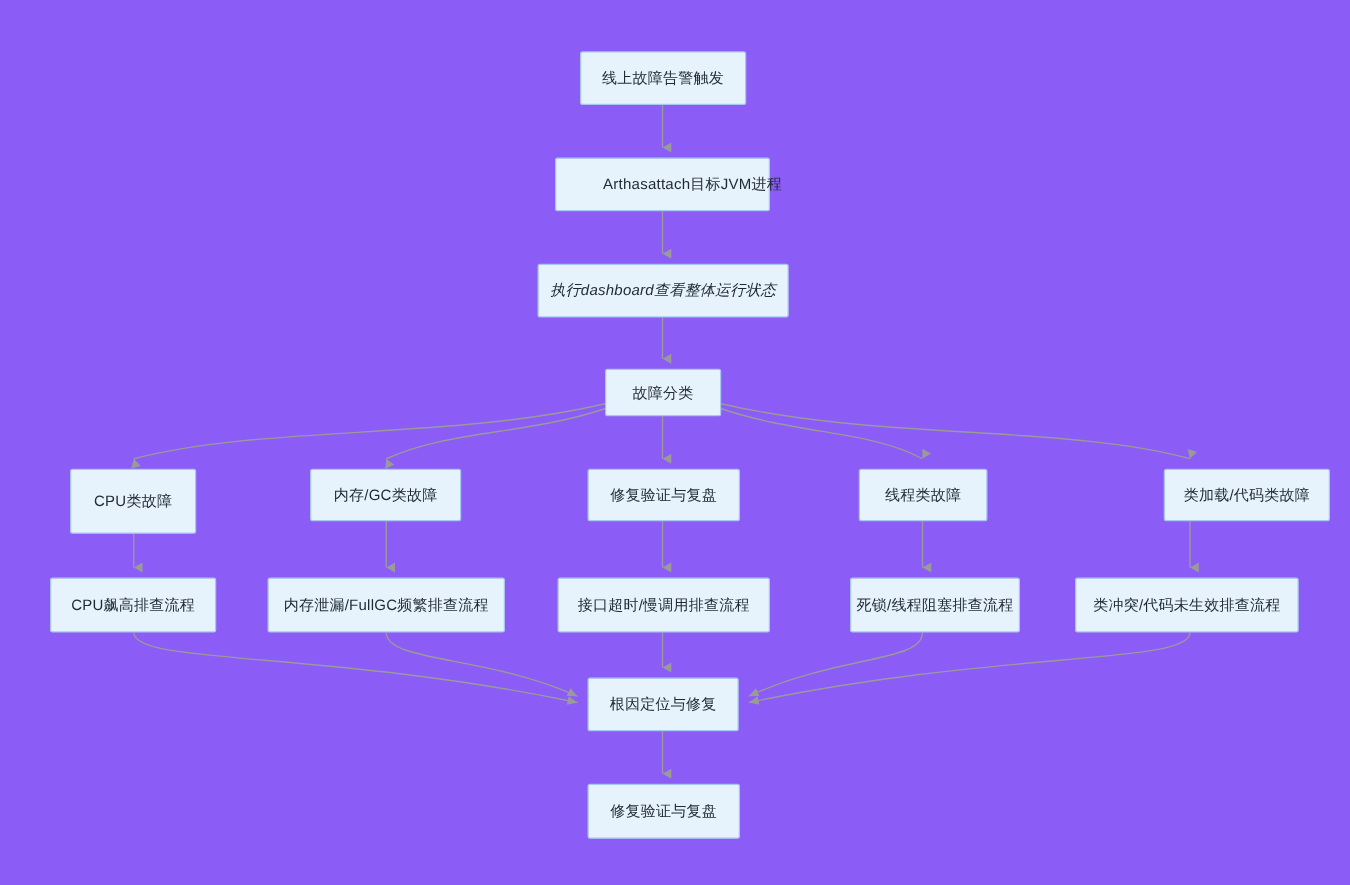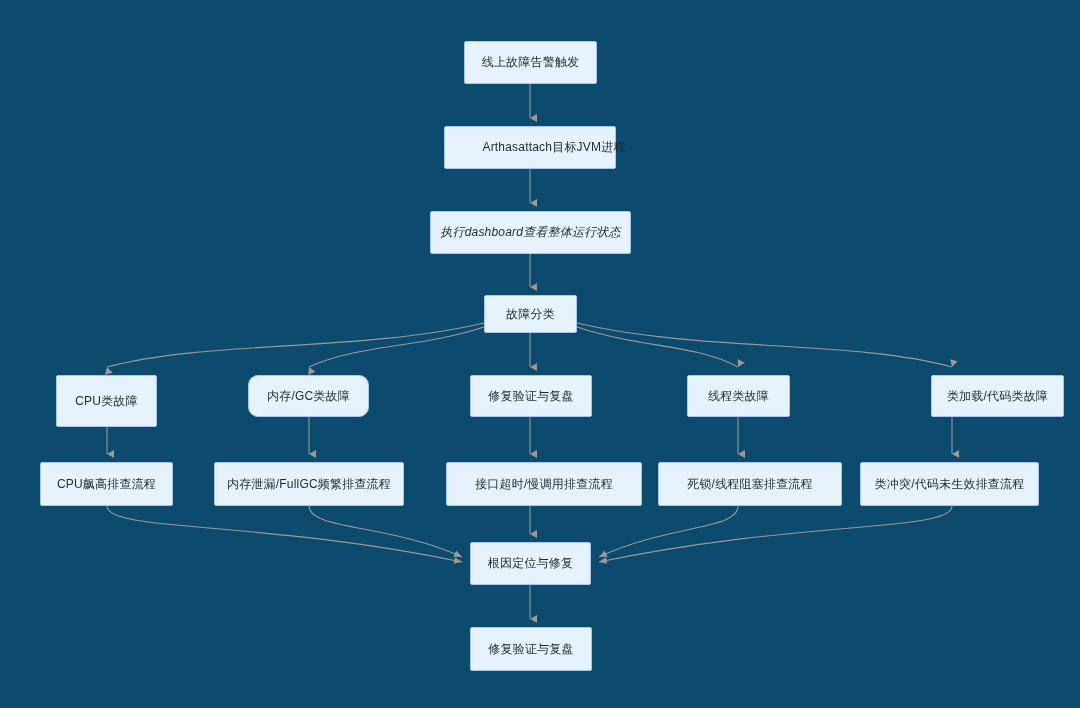--- a/index.html
+++ b/index.html
@@ -40,21 +40,21 @@
     font-size: 12px;
     line-height: 1.2;
     letter-spacing: 0.2px;
     white-space: nowrap;
     z-index: 2;
   }
 </style>
 </head>
 <body>
 
-<div id="flowchart" style="background: #0c4a6e;">
+<div id="flowchart" style="background: #8b5cf6;">
 
   <svg id="edge-layer" viewBox="0 0 1080 708" width="1080" height="708" xmlns="http://www.w3.org/2000/svg">
     <defs>
       <marker id="arrow-down" markerWidth="10" markerHeight="10" refX="5" refY="8" orient="auto" markerUnits="userSpaceOnUse">
         <path d="M1,1 L9,1 L5,8 Z" fill="#9a9a9a"></path>
       </marker>
       <marker id="arrow-auto" markerWidth="9" markerHeight="9" refX="8" refY="4.5" orient="auto" markerUnits="userSpaceOnUse">
         <path d="M0,1 L8,4.5 L0,8 Z" fill="#9a9a9a"></path>
       </marker>
     </defs>
@@ -86,27 +86,27 @@
       <path d="M530,585 L530,619" marker-end="url(#arrow-down)"></path>
     </g>
   </svg>
 
   <div class="node" style="left: 464px; top: 41px; width: 133px; height: 43px; background: rgb(231, 243, 252); border-color: rgb(168, 199, 240); color: rgb(31, 40, 51);">线上故障告警触发</div>
   <div class="node" style="left: 444px; top: 126px; width: 172px; height: 43px; background: rgb(231, 243, 252); border-color: rgb(168, 199, 240); color: rgb(31, 40, 51); padding-left: 48px;">Arthasattach目标JVM进程</div>
   <div class="node" style="left: 430px; top: 211px; width: 201px; height: 43px; background: rgb(231, 243, 252); border-color: rgb(168, 199, 240); color: rgb(31, 40, 51); font-style: italic;">执行dashboard查看整体运行状态</div>
   <div class="node" style="left: 484px; top: 295px; width: 93px; height: 38px; background: rgb(231, 243, 252); border-color: rgb(168, 199, 240); color: rgb(31, 40, 51);">故障分类</div>
 
   <div class="node" style="left: 56px; top: 375px; width: 101px; height: 52px; background: rgb(231, 243, 252); border-color: rgb(168, 199, 240); color: rgb(31, 40, 51);">CPU类故障</div>
-  <div class="node" style="left: 248px; top: 375px; width: 121px; height: 42px; background: rgb(231, 243, 252); border-color: rgb(168, 199, 240); color: rgb(31, 40, 51); border-radius: 10px;">内存/GC类故障</div>
+  <div class="node" style="left: 248px; top: 375px; width: 121px; height: 42px; background: rgb(231, 243, 252); border-color: rgb(168, 199, 240); color: rgb(31, 40, 51);">内存/GC类故障</div>
   <div class="node" style="left: 470px; top: 375px; width: 122px; height: 42px; background: rgb(231, 243, 252); border-color: rgb(168, 199, 240); color: rgb(31, 40, 51);">修复验证与复盘</div>
   <div class="node" style="left: 687px; top: 375px; width: 103px; height: 42px; background: rgb(231, 243, 252); border-color: rgb(168, 199, 240); color: rgb(31, 40, 51);">线程类故障</div>
   <div class="node" style="left: 886px; top: 375px; width: 133px; height: 42px; background: rgb(231, 243, 252); border-color: rgb(168, 199, 240); color: rgb(31, 40, 51); margin-left: 45px;">类加载/代码类故障</div>
 
   <div class="node" style="left: 40px; top: 462px; width: 133px; height: 44px; background: rgb(231, 243, 252); border-color: rgb(168, 199, 240); color: rgb(31, 40, 51);">CPU飙高排查流程</div>
   <div class="node" style="left: 214px; top: 462px; width: 190px; height: 44px; background: rgb(231, 243, 252); border-color: rgb(168, 199, 240); color: rgb(31, 40, 51);">内存泄漏/FullGC频繁排查流程</div>
-  <div class="node" style="left: 446px; top: 462px; width: 196px; height: 44px; background: rgb(231, 243, 252); border-color: rgb(168, 199, 240); color: rgb(31, 40, 51);">接口超时/慢调用排查流程</div>
-  <div class="node" style="left: 658px; top: 462px; width: 184px; height: 44px; background: rgb(231, 243, 252); border-color: rgb(168, 199, 240); color: rgb(31, 40, 51);">死锁/线程阻塞排查流程</div>
+  <div class="node" style="left: 446px; top: 462px; width: 170px; height: 44px; background: rgb(231, 243, 252); border-color: rgb(168, 199, 240); color: rgb(31, 40, 51);">接口超时/慢调用排查流程</div>
+  <div class="node" style="left: 680px; top: 462px; width: 136px; height: 44px; background: rgb(231, 243, 252); border-color: rgb(168, 199, 240); color: rgb(31, 40, 51);">死锁/线程阻塞排查流程</div>
   <div class="node" style="left: 470px; top: 542px; width: 121px; height: 43px; background: rgb(231, 243, 252); border-color: rgb(168, 199, 240); color: rgb(31, 40, 51);">根因定位与修复</div>
 
   <div class="node" style="left: 860px; top: 462px; width: 179px; height: 44px; background: rgb(231, 243, 252); border-color: rgb(168, 199, 240); color: rgb(31, 40, 51);">类冲突/代码未生效排查流程</div>
   <div class="node" style="left: 470px; top: 627px; width: 122px; height: 44px; background: rgb(231, 243, 252); border-color: rgb(168, 199, 240); color: rgb(31, 40, 51);">修复验证与复盘</div>
 
 </div>
 
 </body></html>

